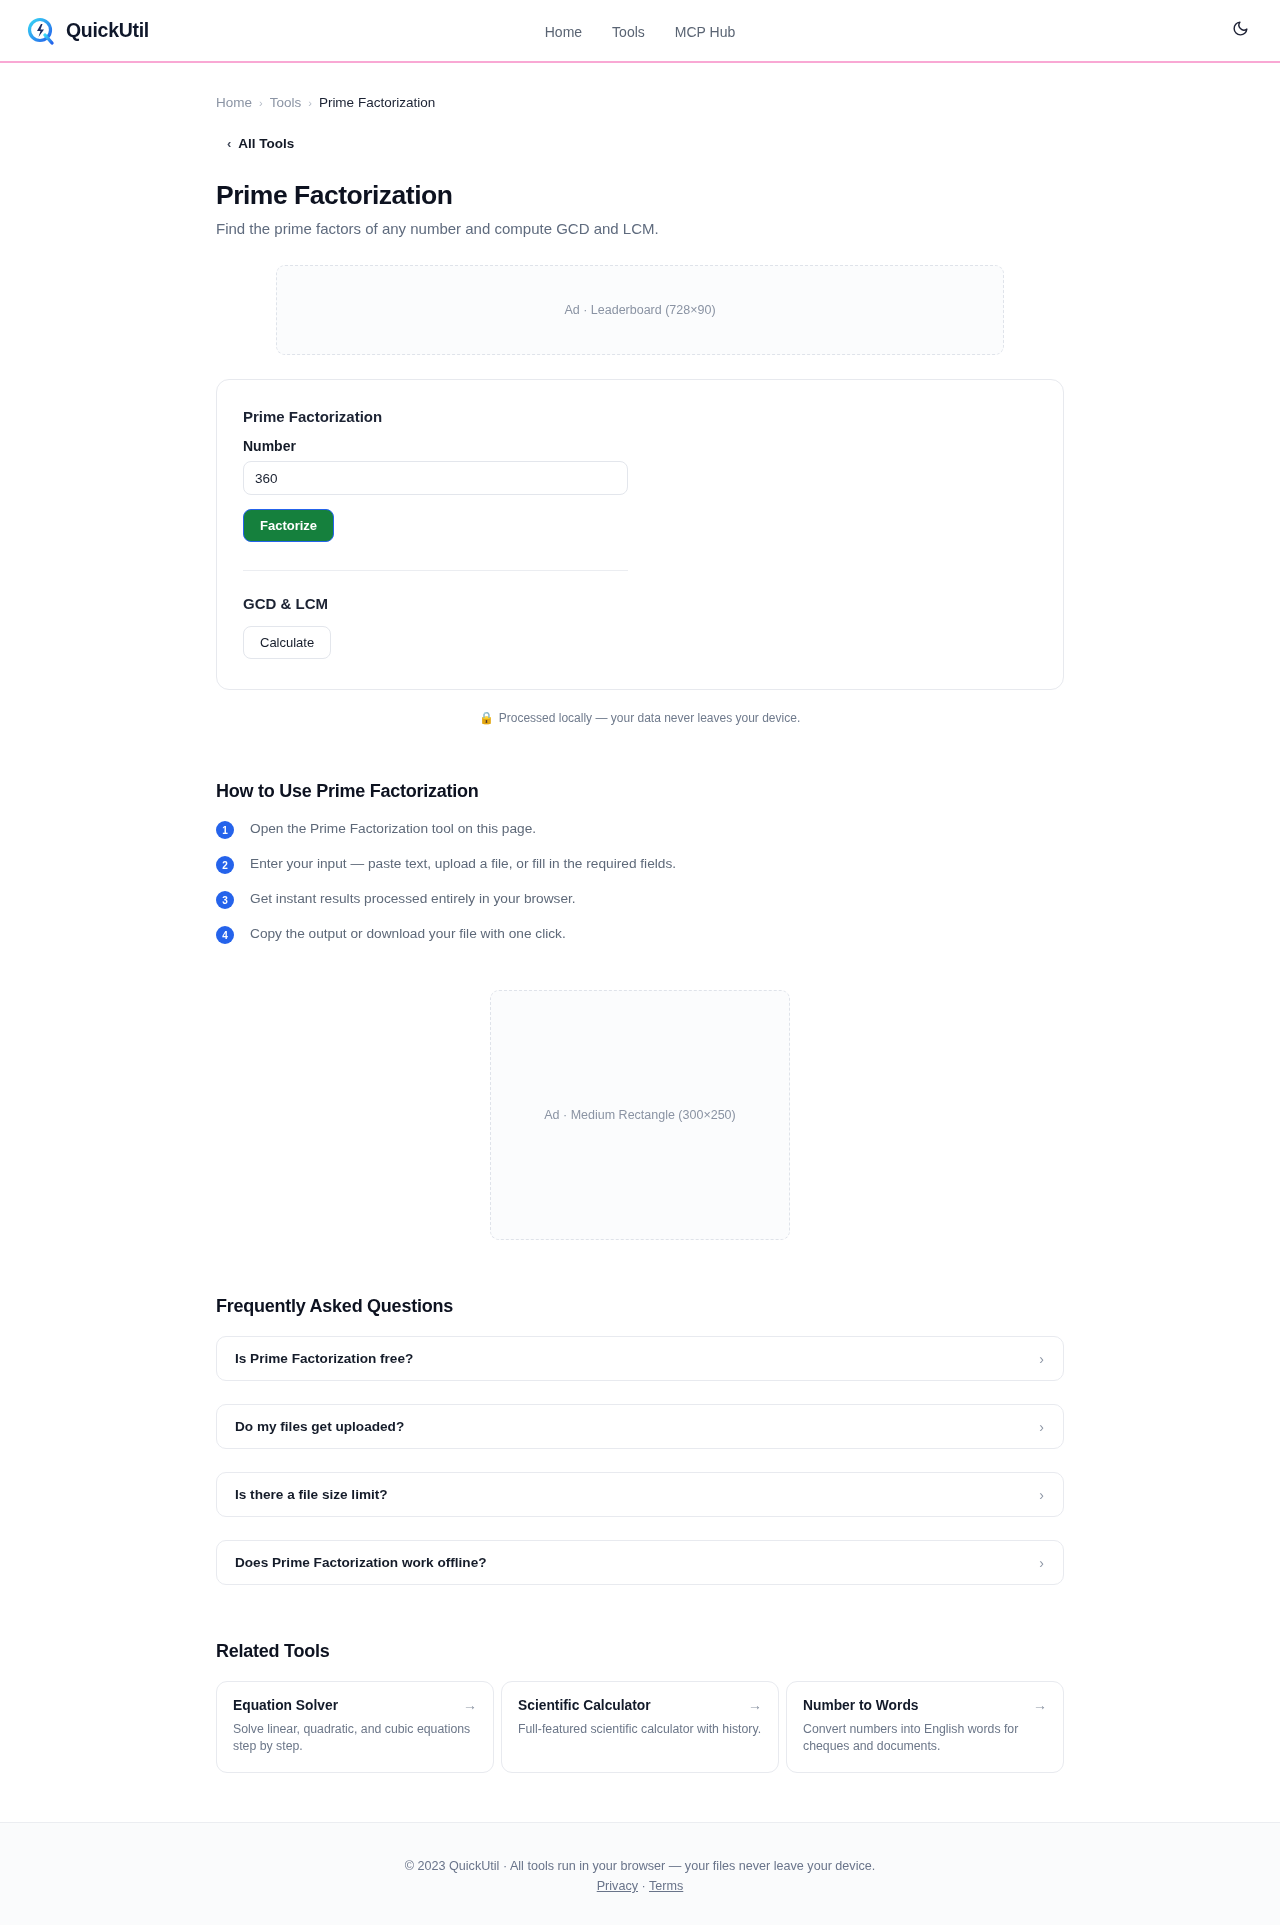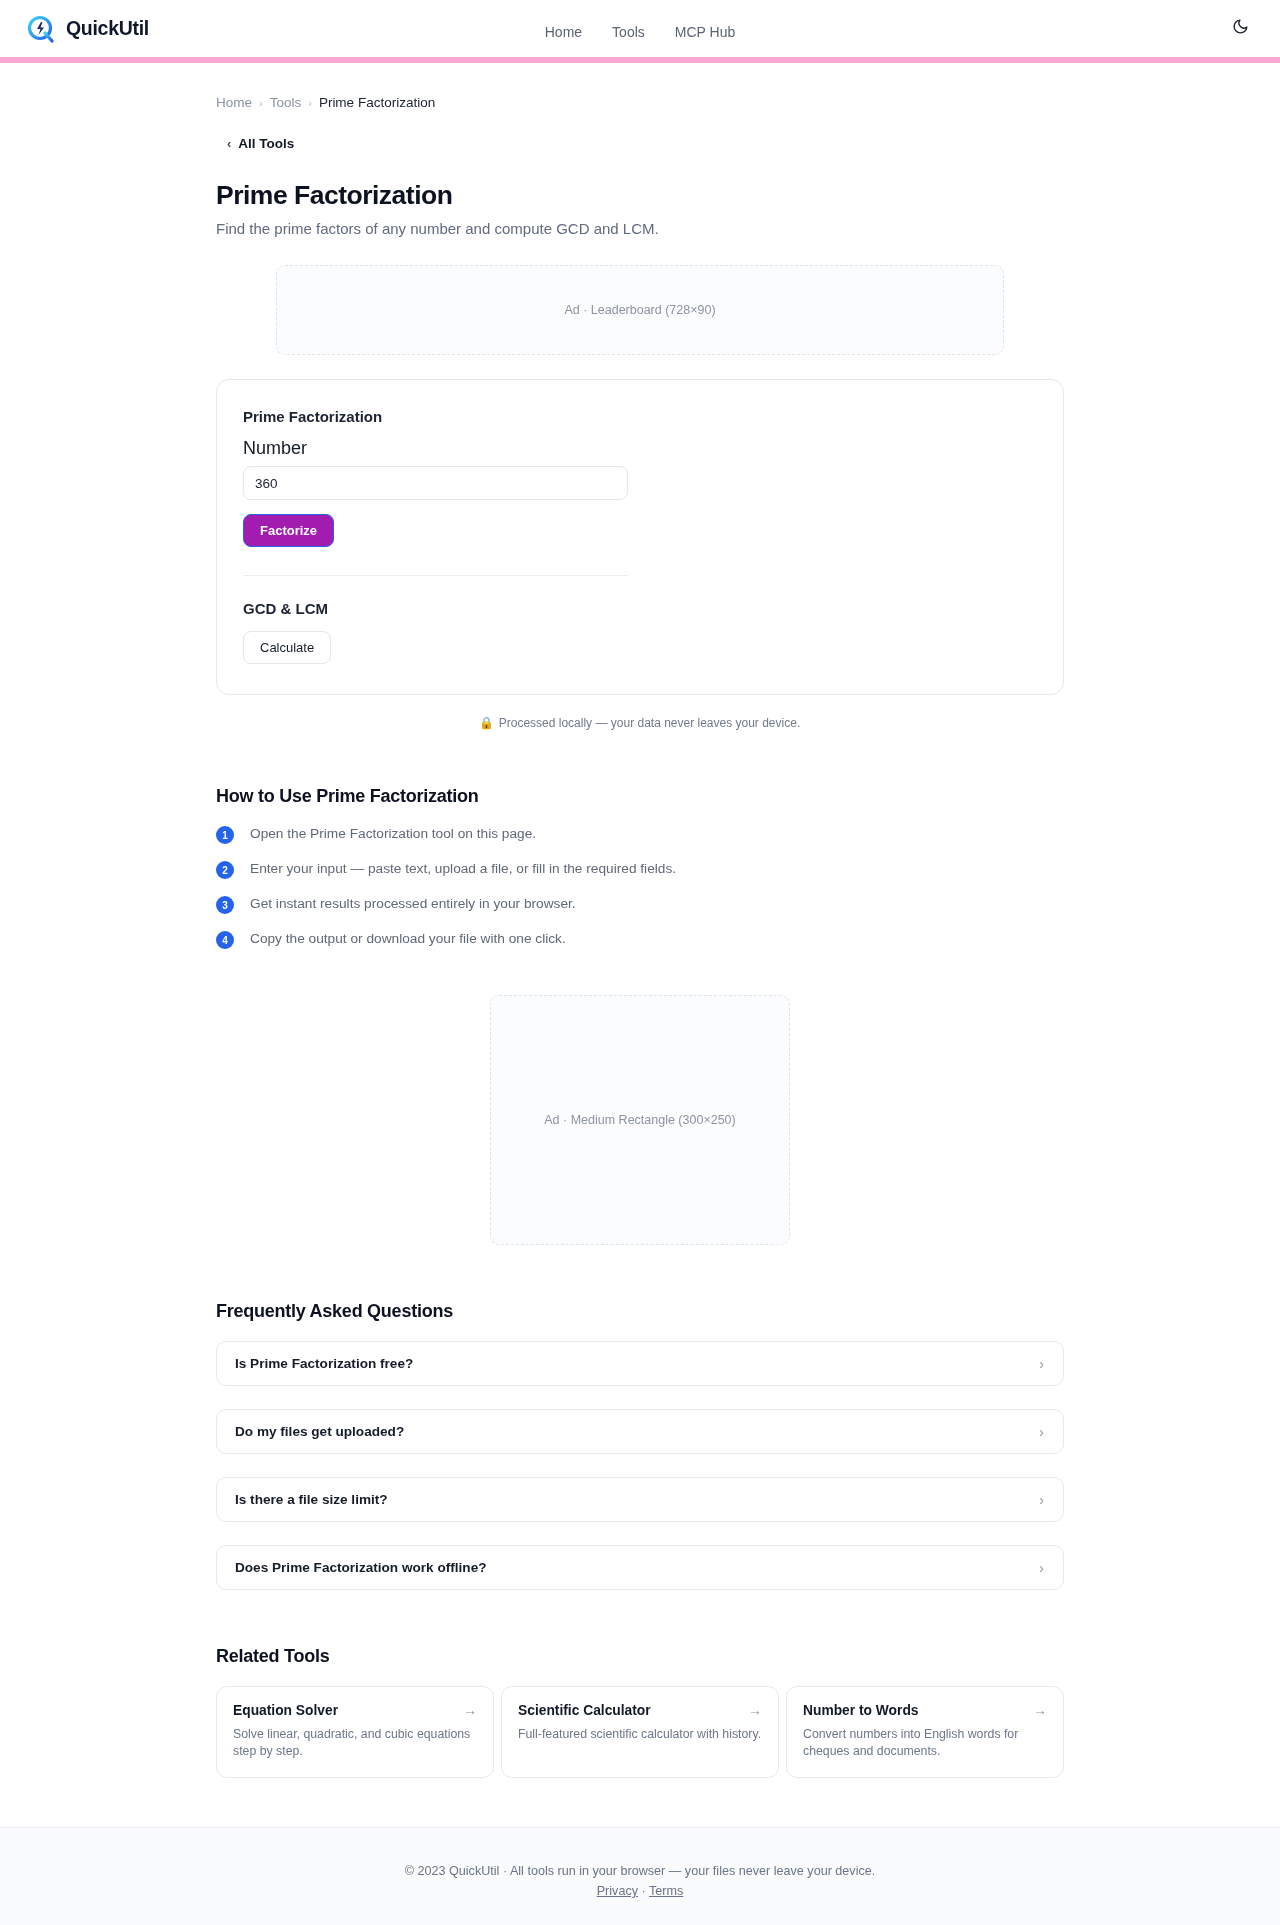--- a/index.html
+++ b/index.html
@@ -8,21 +8,21 @@
     width:1280px;
     background:#ffffff;
     font-family:"Liberation Sans", sans-serif;
     color:#0f172a;
     -webkit-font-smoothing:antialiased;
   }
 
   
   .header {
     height:63px;
-    border-bottom:6px solid #f9a8d4;
+    border-bottom:2px solid #f9a8d4;
     display:flex;
     align-items:center;
     padding:0 26px;
     background:#fff;
     position:relative;
   }
   .brand { display:flex; align-items:center; gap:10px; }
   .brand-mark { width:30px; height:30px; flex:0 0 30px; }
   .brand-name {
     font-size:19.5px; font-weight:700; letter-spacing:-0.3px; color:#0f172a;
@@ -92,21 +92,21 @@
     margin-top:24px;
     border:1px solid #e7e9ee;
     border-radius:13px;
     background:#fff;
     padding:28px 26px 30px 26px;
   }
   .card-sec-title {
     font-size:15px; font-weight:600; color:#1c2333; margin:0 0 13px 0;
   }
   .field-label {
-    font-size:18px; font-weight:400; color:#141b28; margin-bottom:7px; display:block;
+    font-size:14px; font-weight:700; color:#141b28; margin-bottom:7px; display:block;
   }
   .input {
     height:33px;
     border:1px solid #e3e6ec;
     border-radius:8px;
     background:#fff;
     font-family:"Liberation Sans", sans-serif;
     font-size:13.5px;
     color:#1a2130;
     padding:16px 11px;
@@ -116,21 +116,21 @@
   .btn {
     height:33px;
     border-radius:8px;
     font-size:13px;
     font-family:"Liberation Sans", sans-serif;
     font-weight:600;
     cursor:pointer;
     padding:0 16px;
     border:1px solid transparent;
   }
-  .btn-primary { background:#a21caf; color:#fff; border-color:#2563eb; }
+  .btn-primary { background:#15803d; color:#fff; border-color:#2563eb; }
   .btn-secondary { background:#fff; color:#161d2b; border-color:#e3e6ec; font-weight:500; }
   .mt14 { margin-top:14px; }
   .divider {
     height:1px; background:#ebedf1;
     margin:28px 0 0 0; width:385px;
   }
   .gcd-title { margin-top:24px; }
   .two-col { display:flex; gap:12px; }
   .input-ab { width:185px; }
 

